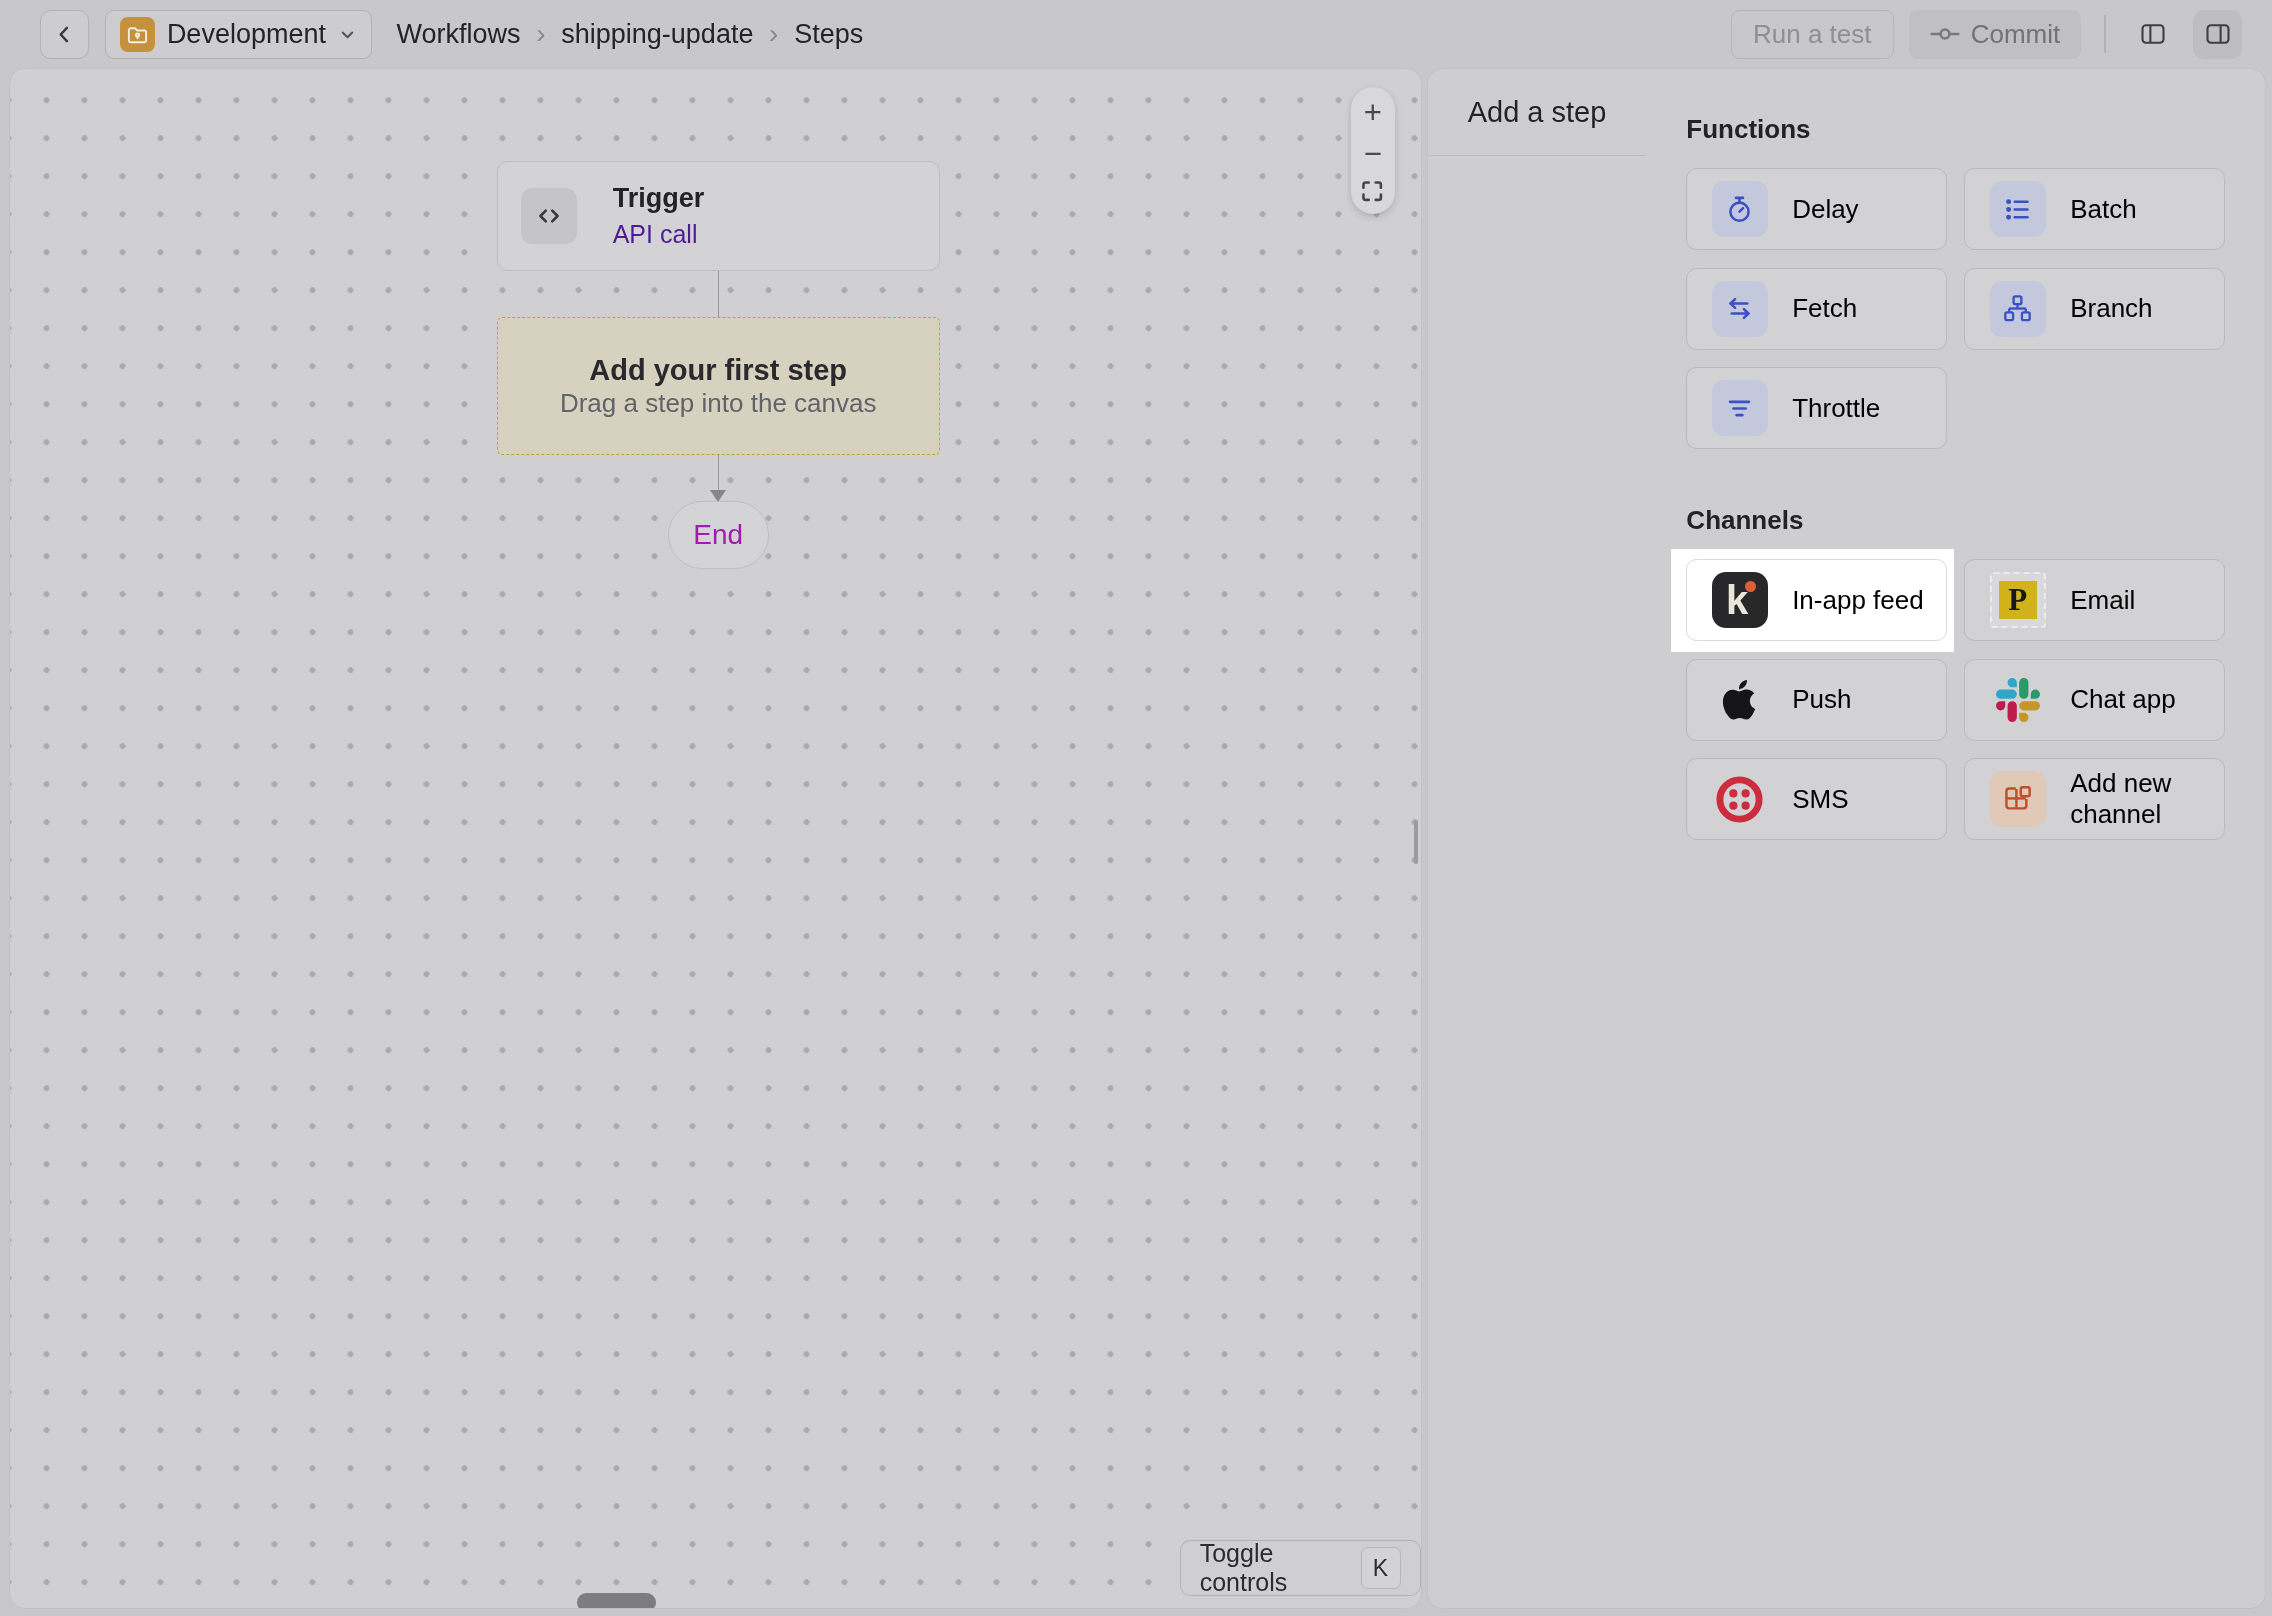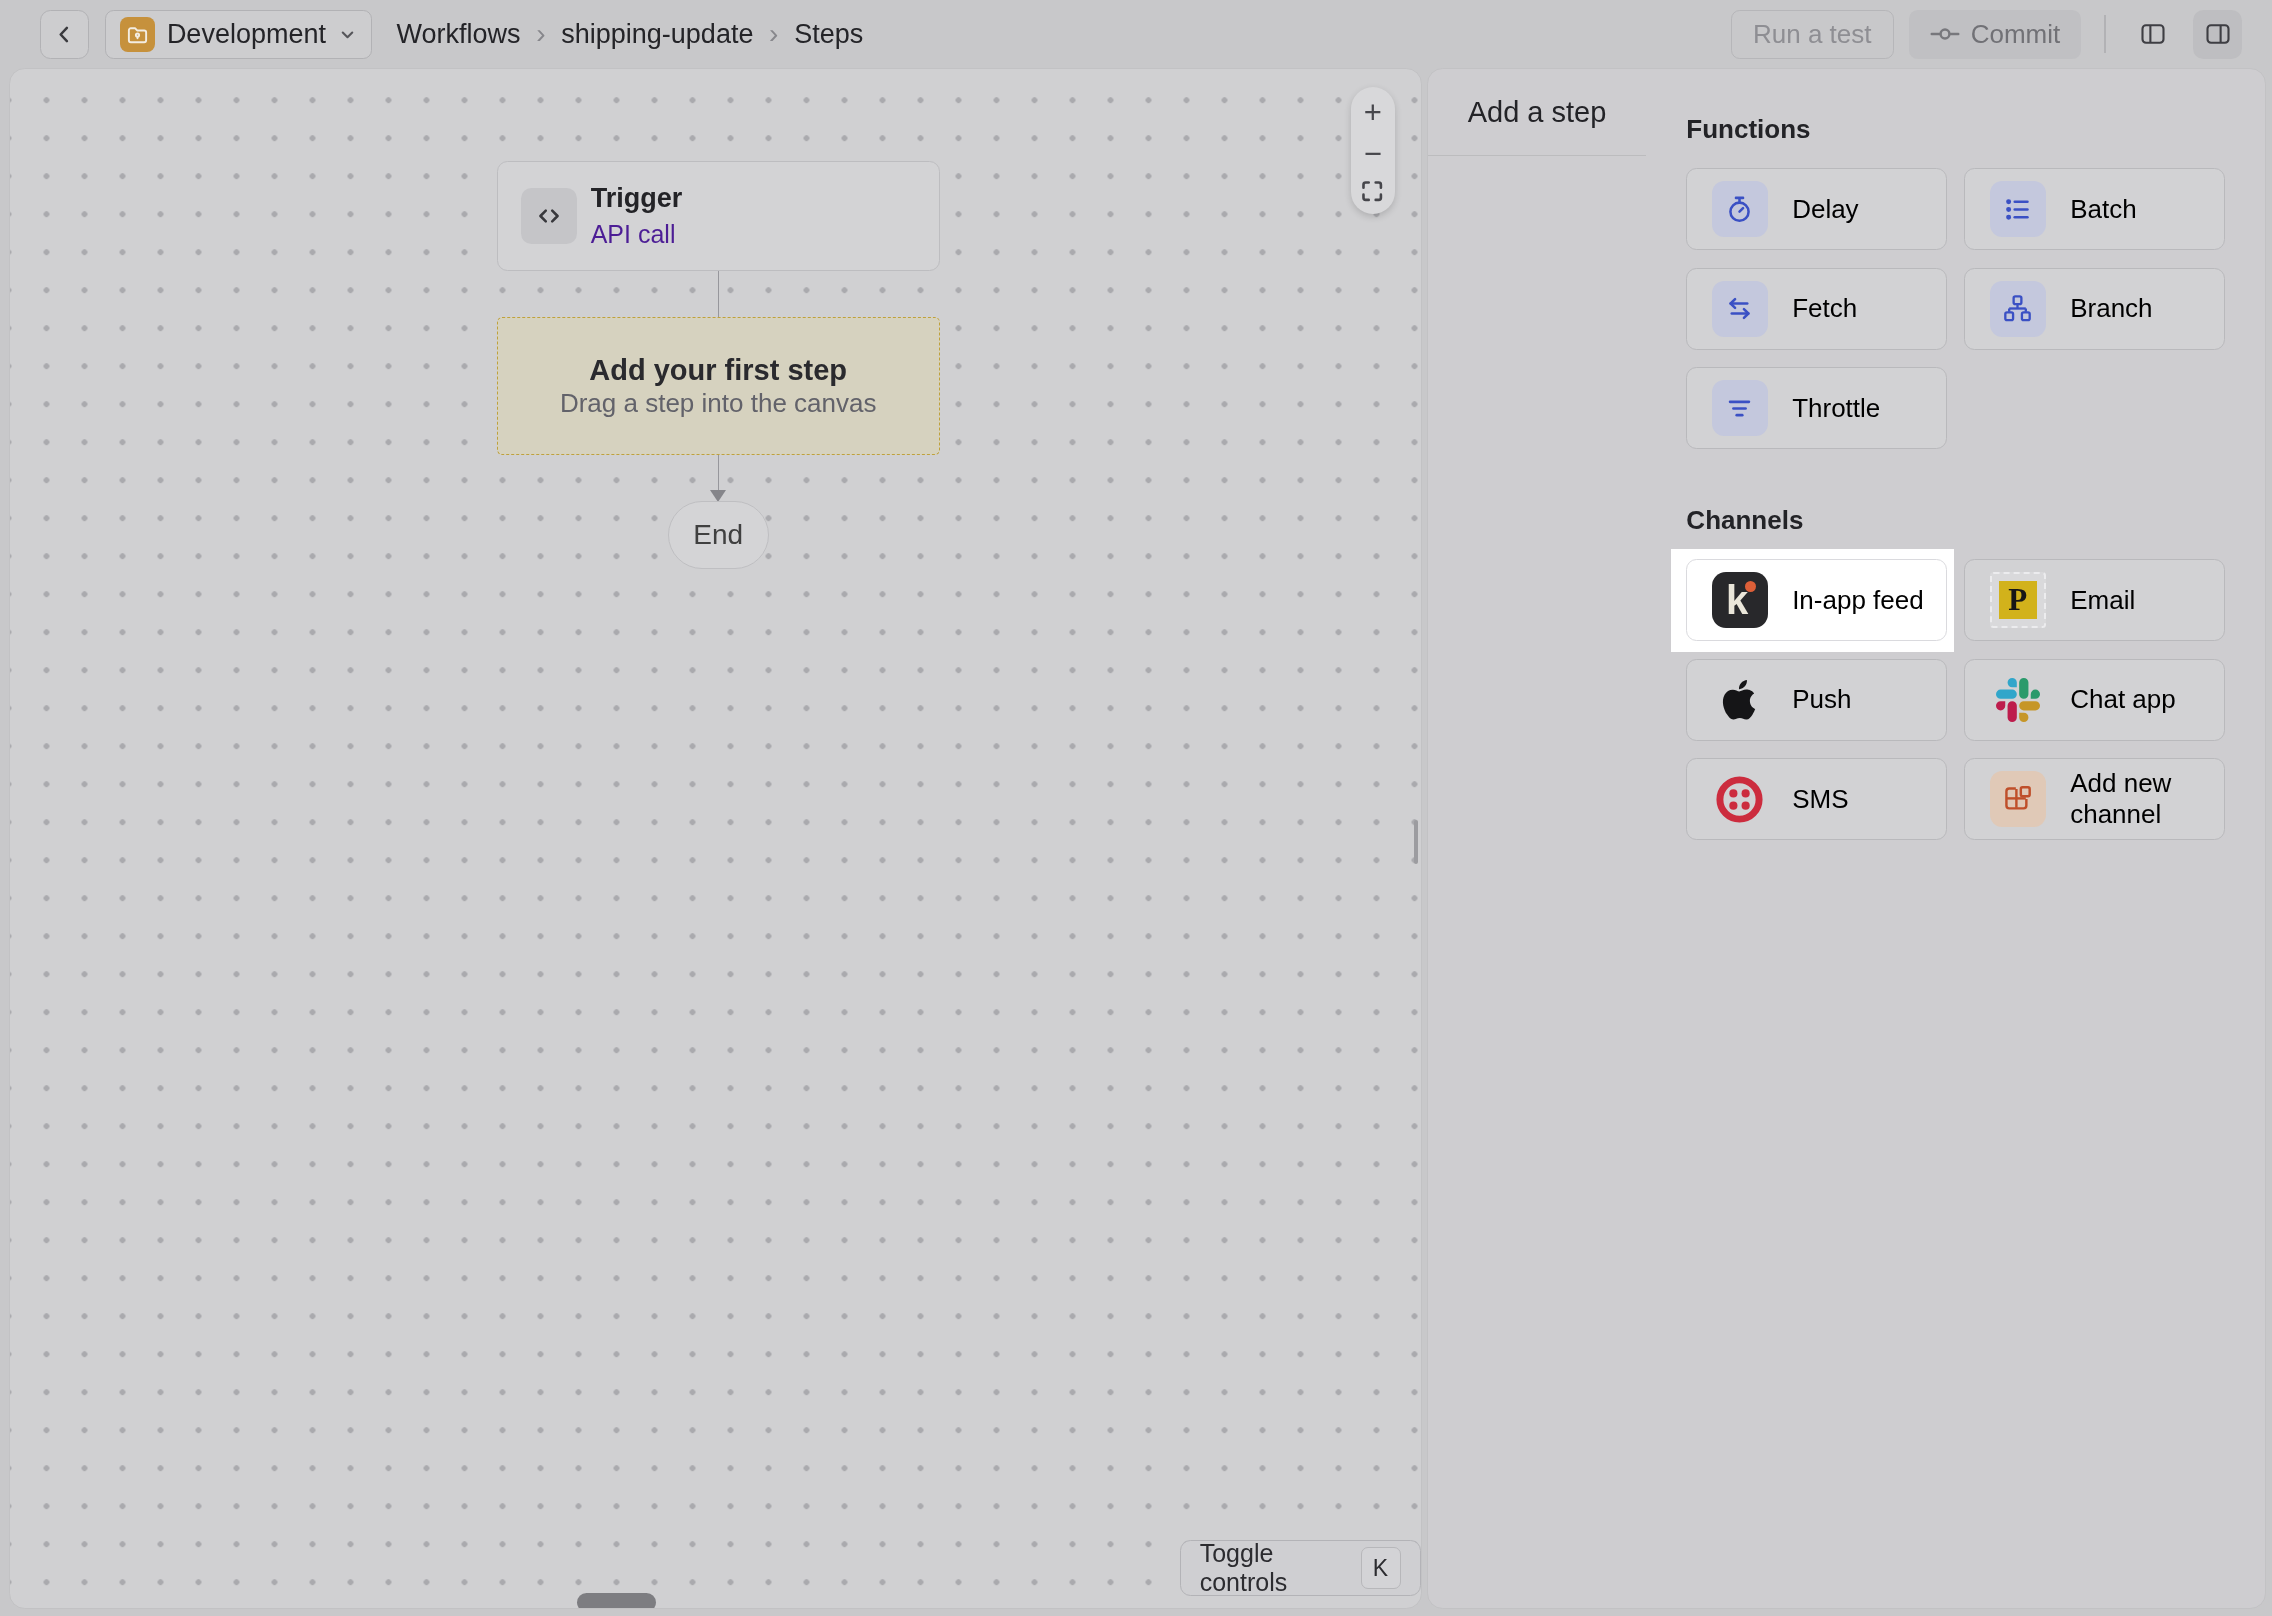--- a/index.html
+++ b/index.html
@@ -63,21 +63,21 @@
     position:relative; width:1414px; height:1541px;
     border-radius:15.7px; border:0.9px solid #c2c2c4;
     background-color:#d0d0d2;
     background-image:radial-gradient(circle, #aaaaae 2.6px, transparent 3.1px);
     background-size:38px 38px; background-position:17.5px 12.2px;
     overflow:hidden;
   }
   .node-trigger {
     position:absolute; left:487px; top:92px; width:443px; height:110px;
     background:#d3d3d5; border:1.7px solid #bdbdc0; border-radius:10.5px;
-    display:flex; align-items:center; gap:14px; padding:0 23px; cursor:pointer;
+    display:flex; align-items:center; gap:36px; padding:0 23px; cursor:pointer;
   }
   .trigger-iconbox {
     width:56px; height:56px; border-radius:10.5px; background:#c5c5c8;
     display:flex; align-items:center; justify-content:center;
   }
   .trigger-title { font-size:27px; font-weight:600; color:#232327; margin-bottom:5.2px; }
   .trigger-sub { font-size:25px; color:#4c1d95; }
   .connector {
     position:absolute; left:708px; width:1.7px; background:#97979c;
   }
@@ -92,21 +92,21 @@
     position:absolute; left:487px; top:248px; width:443px; height:138px;
     background:#d6d2bf; border:1.7px dashed #bfa13c; border-radius:5.2px;
     display:flex; flex-direction:column; align-items:center; justify-content:center; gap:1px;
   }
   .ph-title { font-size:29px; font-weight:600; color:#2a2a2e; }
   .ph-sub { font-size:26px; color:#62626a; }
   .node-end {
     position:absolute; left:658px; top:432px; width:101px; height:68px;
     background:#d4d4d6; border:1.7px solid #bfbfc2; border-radius:35px;
     display:flex; align-items:center; justify-content:center;
-    font-size:28px; color:#404040; cursor:pointer;
+    font-size:28px; color:#a21caf; cursor:pointer;
   }
   .zoom-pill {
     position:absolute; left:1341px; top:17.5px; width:44px; height:127px;
     background:#d8d8da; border-radius:23px;
     box-shadow:0 2.6px 7px rgba(0,0,0,0.16);
     display:flex; flex-direction:column; align-items:center; justify-content:space-evenly;
   }
   .zoom-glyph { font-size:31px; color:#46464b; line-height:1; cursor:pointer; }
   .toggle-controls {
     position:absolute; left:1158px; top:1471px; height:56px;

